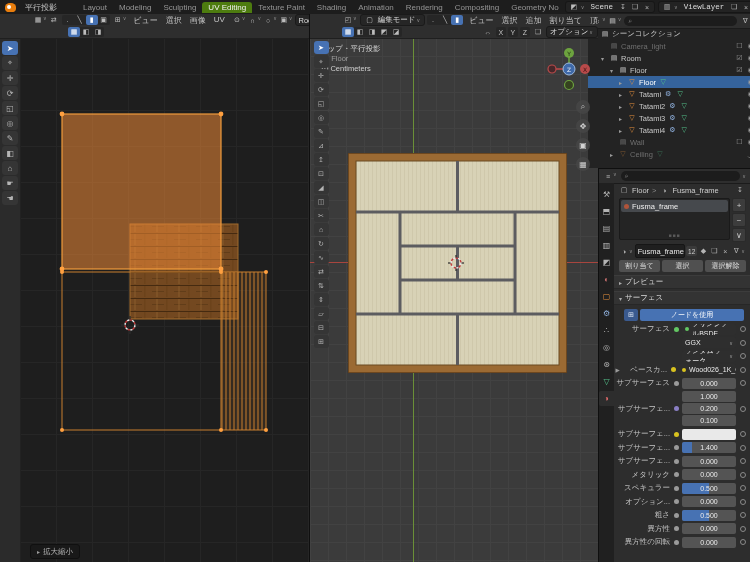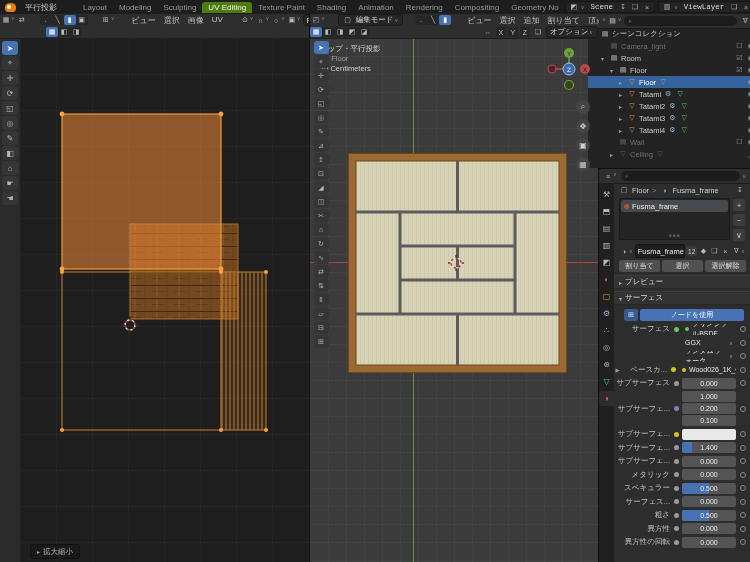--- a/index.html
+++ b/index.html
@@ -16,21 +16,21 @@
   .mi{padding:0 5px;color:#c3c3c3;cursor:default;white-space:nowrap;}
   #ws-tabs{display:flex;margin-left:6px;}
   .ws{padding:1px 6px;color:#969696;border-radius:3px 3px 0 0;white-space:nowrap;}
   .ws.act{background:#4d7c0f;color:#f2f2f2;}
   #topbar-right{margin-left:auto;display:flex;align-items:center;gap:3px;padding-right:3px;}
   .idpill{display:flex;align-items:center;background:#232323;border:1px solid #161616;border-radius:3px;height:10px;padding:0 2px;gap:2px;font-size:7.5px;}
   .idpill .lbl{color:#ddd;padding:0 3px;white-space:nowrap;font-family:Liberation Mono, monospace;}
 
   
   .ehdr{position:absolute;left:0;top:0;right:0;height:24px;background:#2e2e2e;border-bottom:1px solid #1f1f1f;z-index:5;}
-  .hrow{display:flex;align-items:center;height:12px;padding:0 0;gap:12px;font-size:8px;}
+  .hrow{display:flex;align-items:center;height:12px;padding:0 0;gap:2px;font-size:8px;margin-left:32px;}
   .ib{display:inline-flex;align-items:center;justify-content:center;min-width:12px;height:10px;border-radius:2px;color:#bdbdbd;font-size:7px;}
   .ib.act{background:#4772b3;color:#fff;}
   .chev{font-size:5px;color:#8b8b8b;margin:0 1px 0 -1px;}
   .mgrp{display:flex;}
   .mgrp .mi{padding:0 4px;}
   .hright{margin-left:auto;display:flex;align-items:center;gap:1px;}
   .dd{display:flex;align-items:center;gap:2px;background:#262626;border:1px solid #1a1a1a;border-radius:3px;height:10px;padding:0 3px;font-size:7.5px;color:#ddd;white-space:nowrap;}
   .selgrp{display:flex;background:#262626;border-radius:2px;}
 
   
@@ -749,21 +749,21 @@
             <span class="sock" style="background: rgb(154, 154, 154);"></span>
             <span class="fwrap">
               <div class="fld">
                 <div class="fill" style="width: 50%;"></div>
                 <span class="fv">0.500</span>
               </div>
             </span>
             <span class="rdot"></span>
           </div>
           <div class="prow">
-            <span class="plab">サーフェス...</span>
+            <span class="plab">オプション...</span>
             <span class="sock" style="background: rgb(154, 154, 154);"></span>
             <span class="fwrap">
               <div class="fld">
                 <span class="fv">0.000</span>
               </div>
             </span>
             <span class="rdot"></span>
           </div>
           <div class="prow">
             <span class="plab">粗さ</span>

